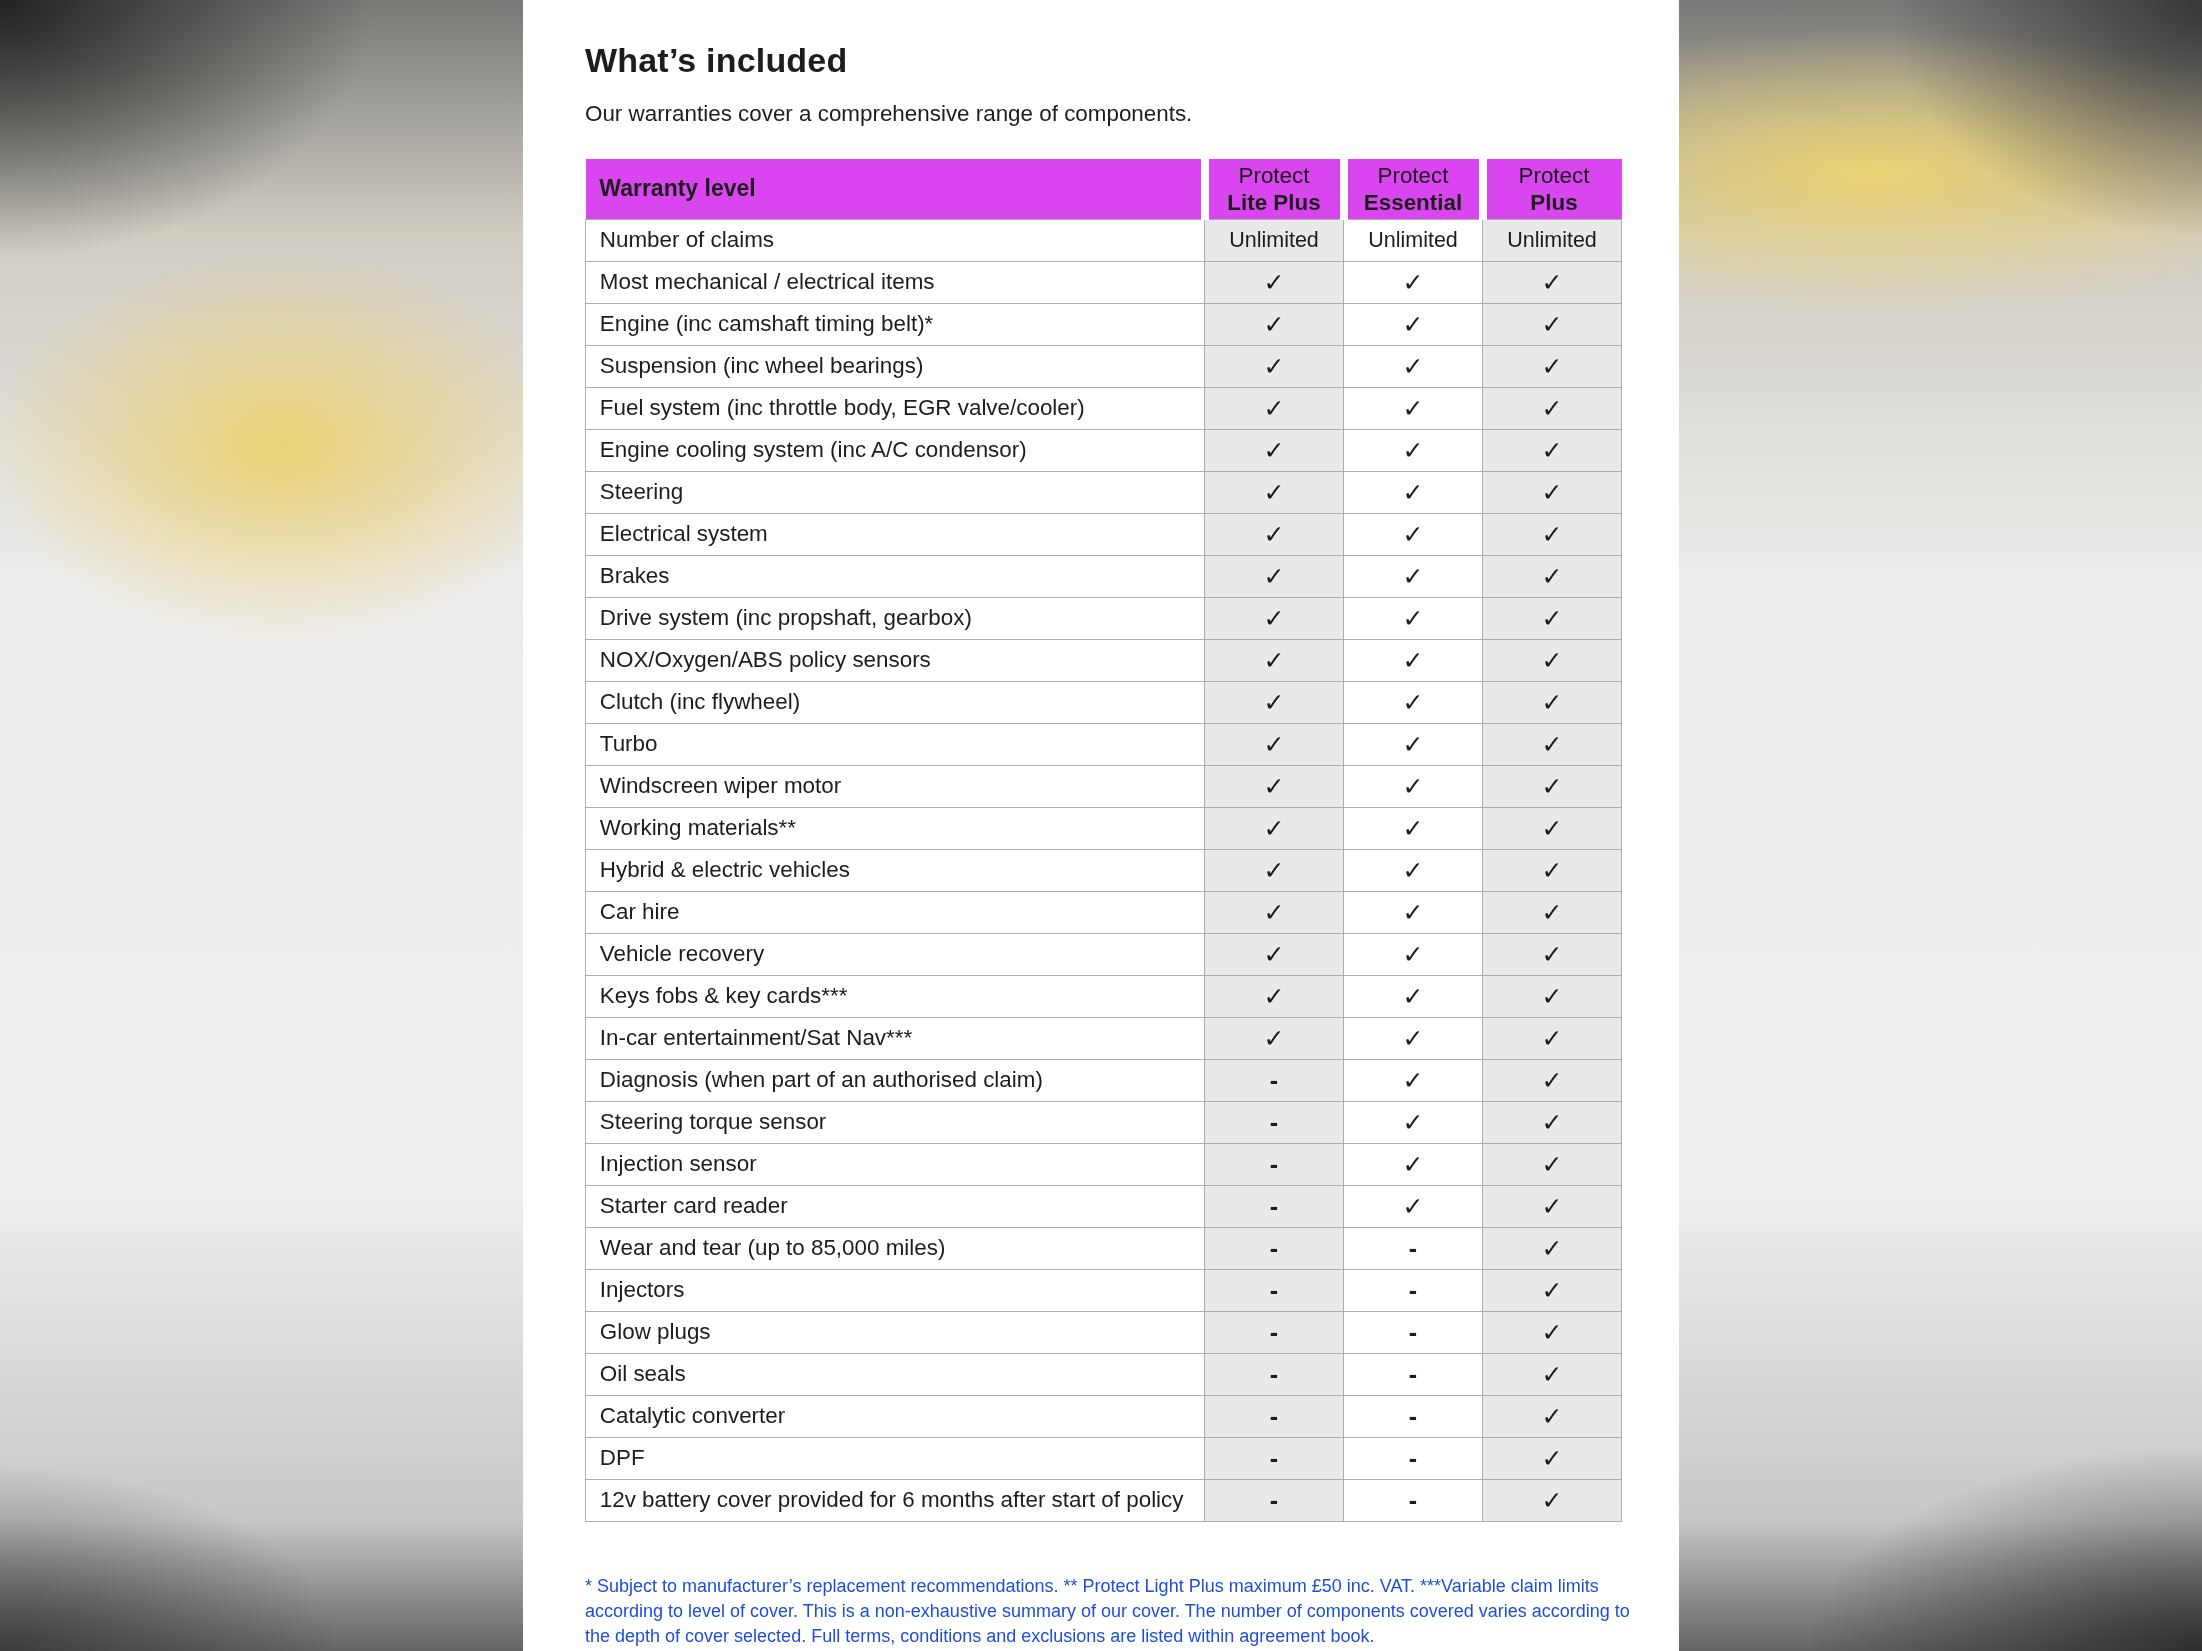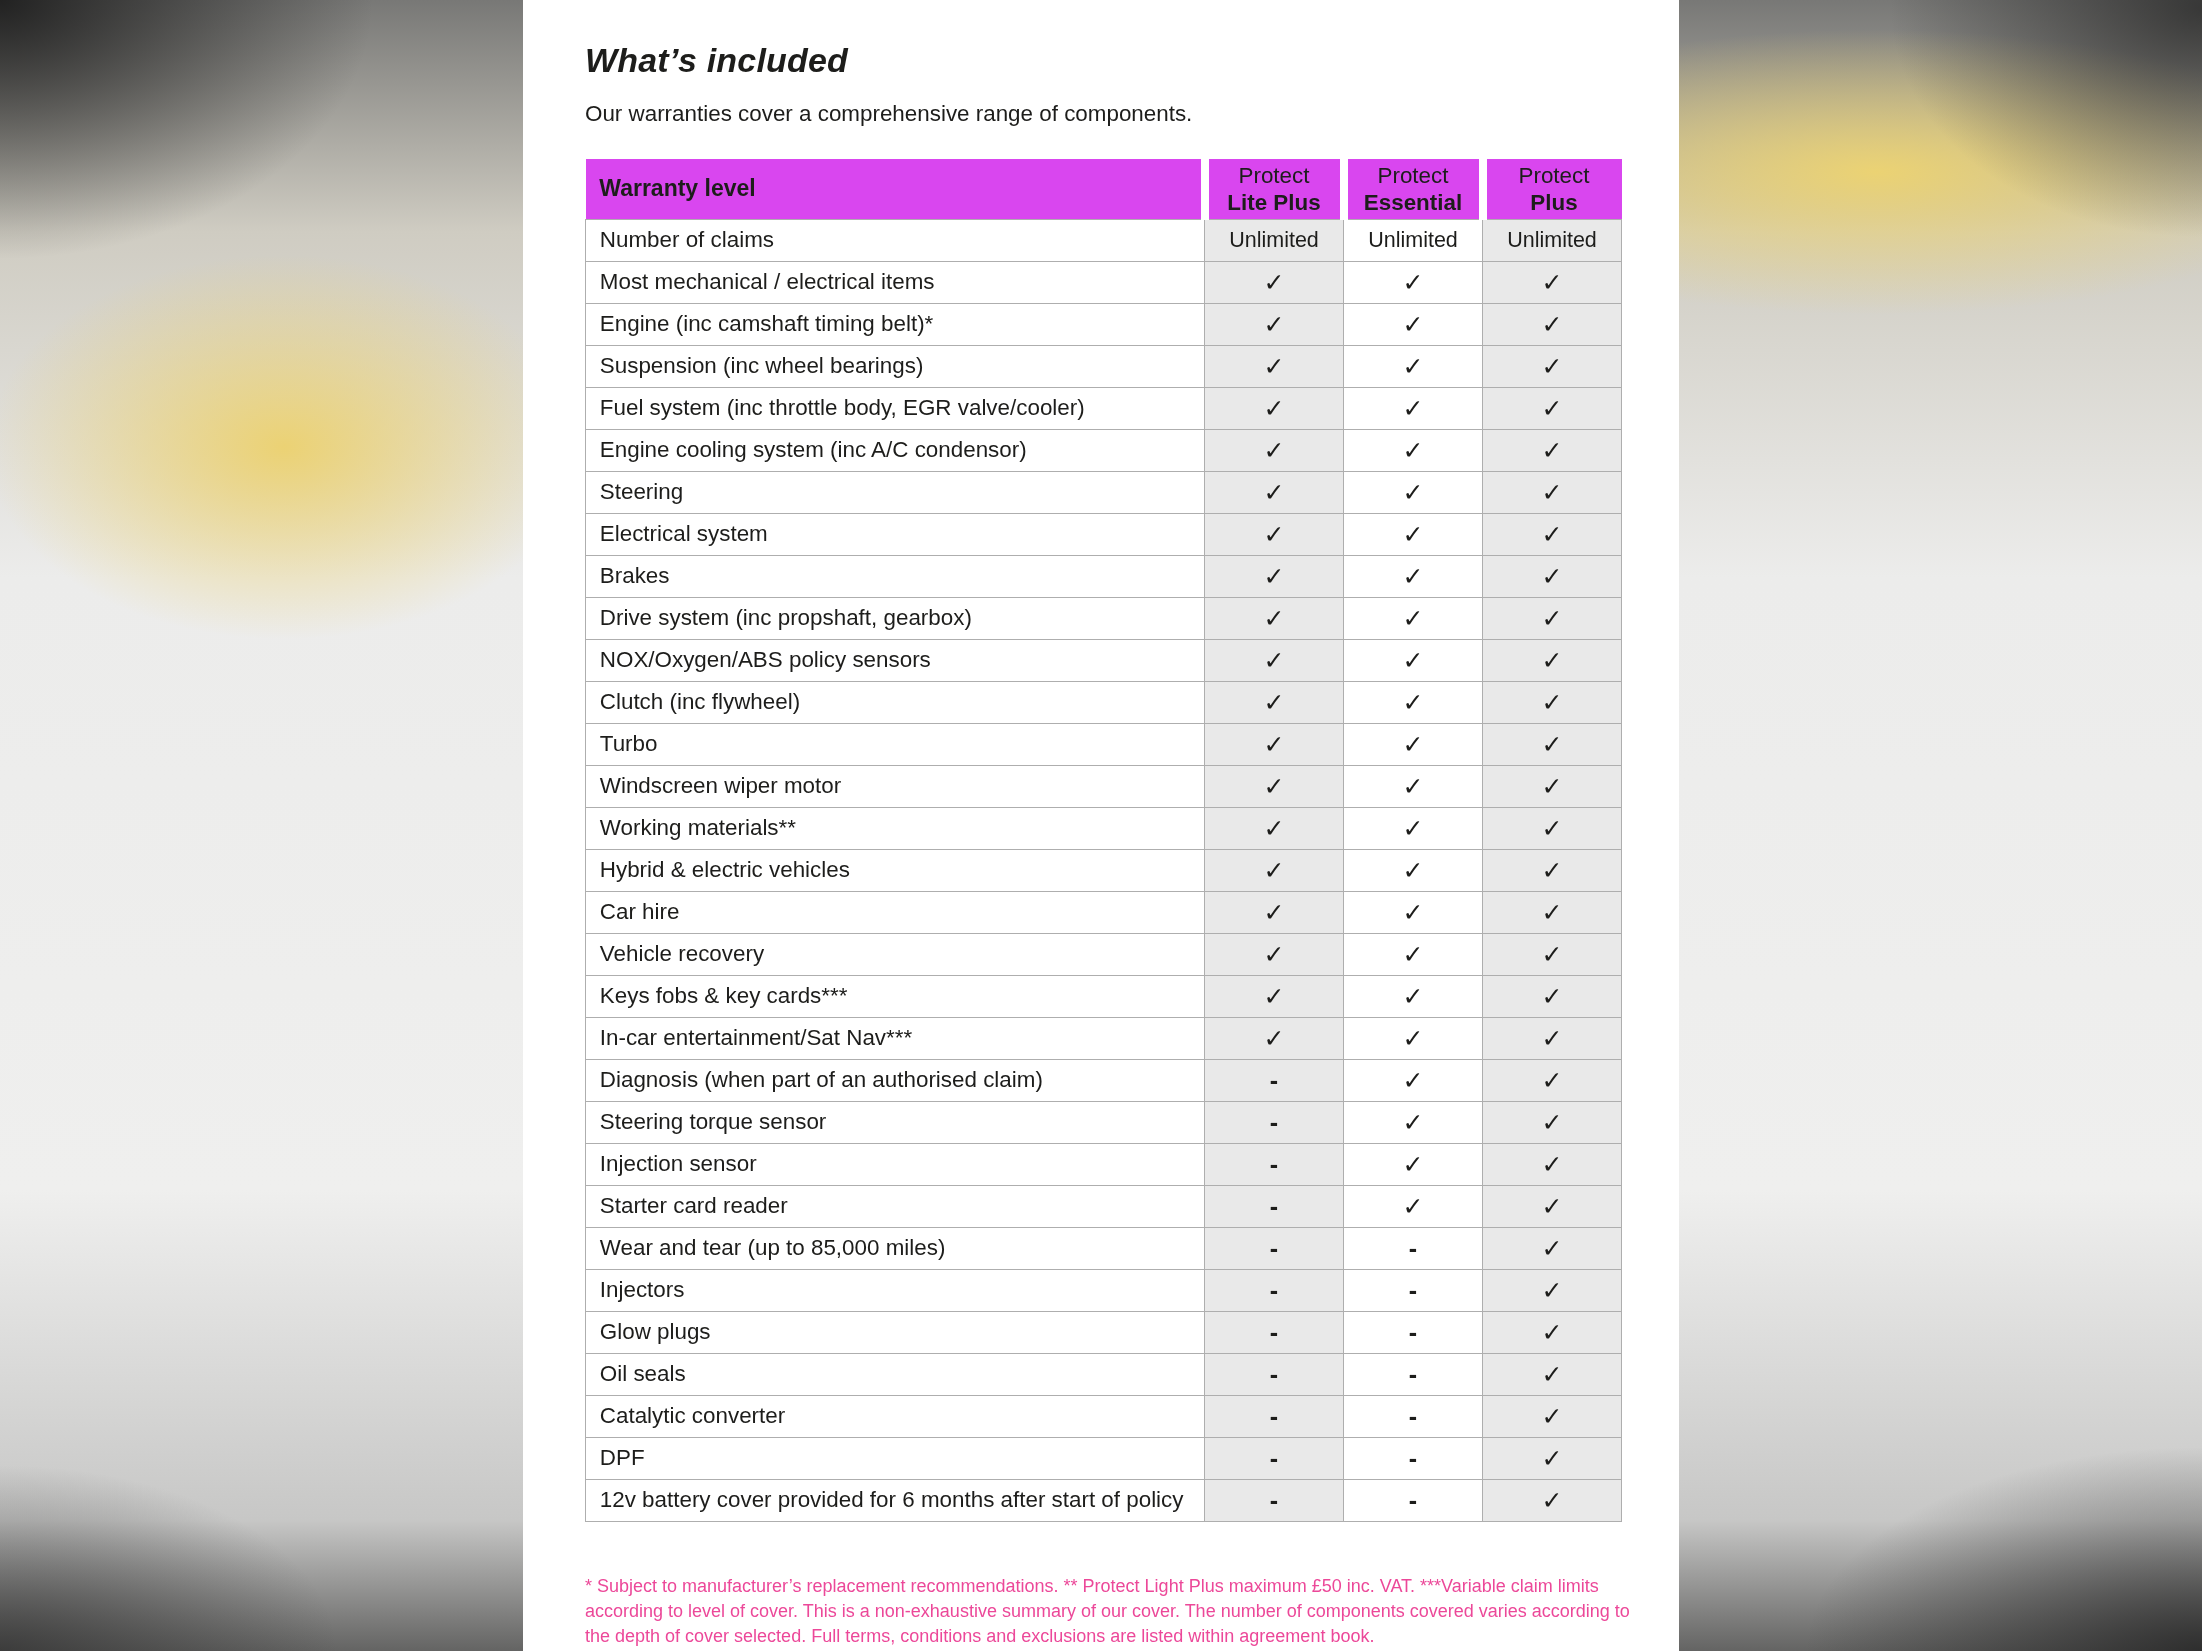--- a/index.html
+++ b/index.html
@@ -15,21 +15,21 @@
       radial-gradient(482px 267px at 0px 1652px,   rgba(35,35,35,.62), rgba(35,35,35,0) 70%),
       radial-gradient(568px 293px at 2203px 1652px,rgba(25,25,25,.72), rgba(25,25,25,0) 70%),
       radial-gradient(413px 267px at 284px 447px,  rgba(236,209,110,.95), rgba(236,209,110,0) 72%),
       radial-gradient(654px 198px at 1876px 172px, rgba(238,212,112,.95), rgba(238,212,112,0) 72%),
       linear-gradient(180deg,#787876 0%,#cfccc2 14%,#ececeb 35%,#efefee 72%,#c7c7c6 92%,#636362 100%);
   }
   .panel{
     position:absolute;left:523px;top:0;width:1156px;height:1652px;background:#ffffff;
     box-sizing:border-box;padding:40px 59px 0 62px;
   }
-  h1.title{font-size:34px;font-weight:700;margin:0;line-height:41px;letter-spacing:0.2px;font-style:italic;}
+  h1.title{font-size:34px;font-weight:700;margin:0;line-height:41px;letter-spacing:0.2px;}
   p.subtitle{font-size:22.4px;font-weight:400;margin:19px 0 0;line-height:27.5px;}
   table.cmp{margin-top:31px;border-collapse:collapse;table-layout:fixed;width:1035px;}
   col.c0{width:619px;} col.c1{width:139px;} col.c2{width:139px;} col.c3{width:139px;}
   thead th{
     background:#d946ef;height:60px;vertical-align:middle;text-align:center;
     font-size:22.4px;font-weight:400;line-height:27px;padding:0;
   }
   thead th.h-lbl{text-align:left;padding-left:13.8px;font-weight:700;font-size:23px;}
   thead th.h-col{border-left:8.6px solid #ffffff;}
   thead th.h-col b{font-weight:700;}
@@ -38,21 +38,21 @@
     padding:0;
   }
   td.lbl{background:#ffffff;text-align:left;padding-left:13.8px;}
   td.val{text-align:center;}
   td.c-lite,td.c-plus{background:#E9E9E9;}
   td.c-ess{background:#ffffff;}
   td.val.check{font-size:25px;}
   td.val.dash{font-weight:800;font-size:25px;letter-spacing:0;}
   td.val.text{font-size:21.5px;}
   p.footnote{
-    margin:52px 0 0;width:1060px;font-size:18px;line-height:25px;font-weight:400;color:#ec4899;
+    margin:52px 0 0;width:1060px;font-size:18px;line-height:25px;font-weight:400;color:#1d4ed8;
   }
 </style>
 </head>
 <body>
 
 <div class="backdrop"></div>
 
 <main class="panel">
   <h1 class="title">What’s included</h1>
   <p class="subtitle">Our warranties cover a comprehensive range of components.</p>

